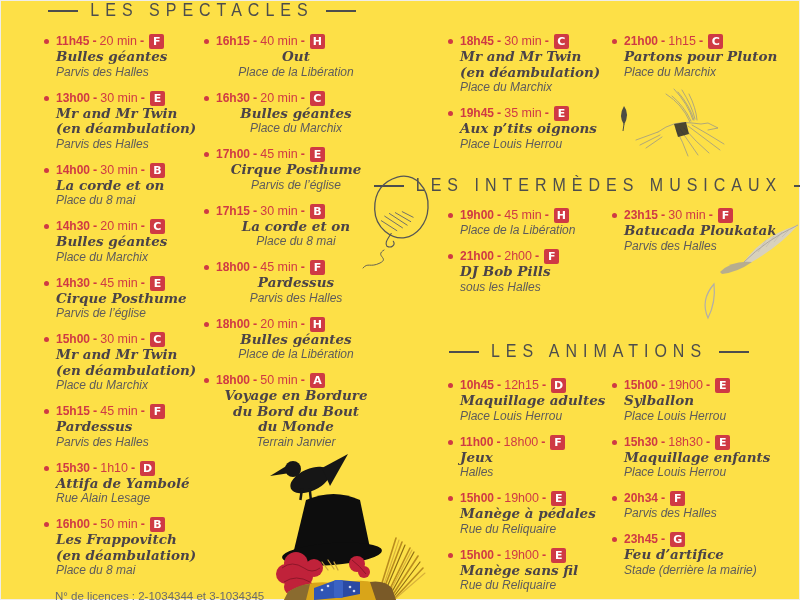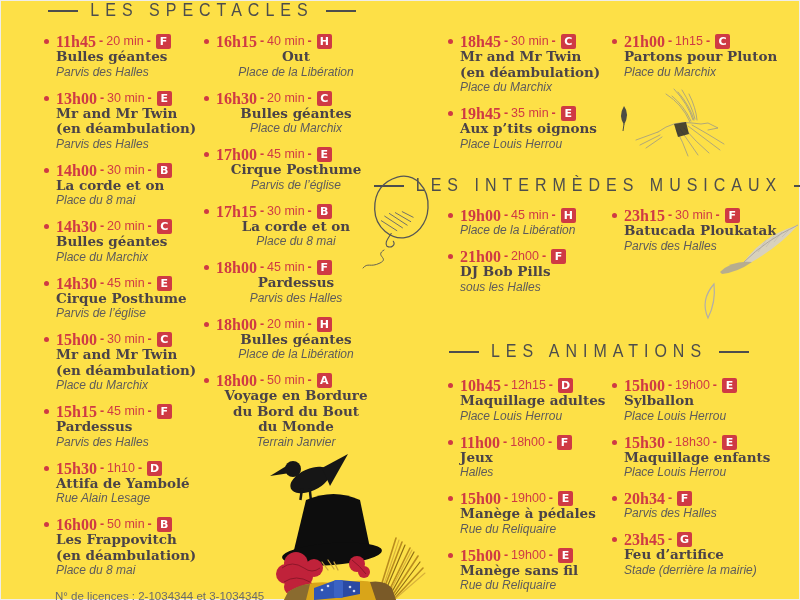--- a/index.html
+++ b/index.html
@@ -43,31 +43,31 @@
 
   .entry { margin-bottom:11px; position:relative; padding-left:12px; }
   .bullet {
     position:absolute; left:0; top:5px; width:5px; height:5px;
     border-radius:50%; background:var(--red);
   }
   .entry-head {
     color:var(--red); font-size:12.5px; line-height:15px; white-space:nowrap;
     display:flex; align-items:center;
   }
-  .time, .end { font-family:Liberation Serif, serif; font-weight:700; font-size:16px; }
+  .time, .end { font-family:Liberation Sans, sans-serif; font-weight:700; font-size:12px; }
   .duration { font-weight:400; font-family:"Liberation Sans", sans-serif; font-size:12.5px; }
   .sep { padding:0 3px; font-weight:700; }
   .badge {
     display:inline-flex; width:15px; height:15px; margin-left:2px;
     background:var(--red); color:#fff; border-radius:2px;
     font-size:11px; font-weight:700; align-items:center; justify-content:center;
     font-family:"DejaVu Sans", sans-serif;
   }
   .title {
-    font-family:"DejaVu Serif", serif; font-weight:700;
+    font-family:"DejaVu Serif", serif; font-style:italic; font-weight:700;
     color:var(--title); font-size:13.5px; line-height:15.5px; white-space:pre-line;
   }
   .location {
     font-family:"Liberation Sans", sans-serif; font-style:italic;
     color:var(--loc); font-size:12px; line-height:15px;
   }
 
   .bottom-note {
     position:absolute; left:55px; top:590px; color:#6b6b6b; font-size:11.5px;
     font-family:"Liberation Sans", sans-serif;

